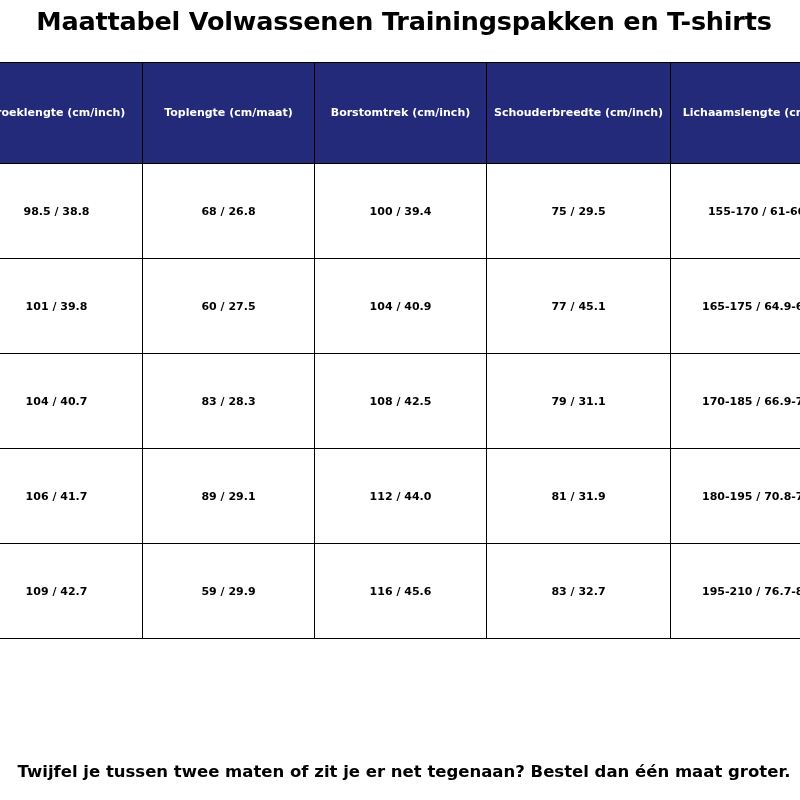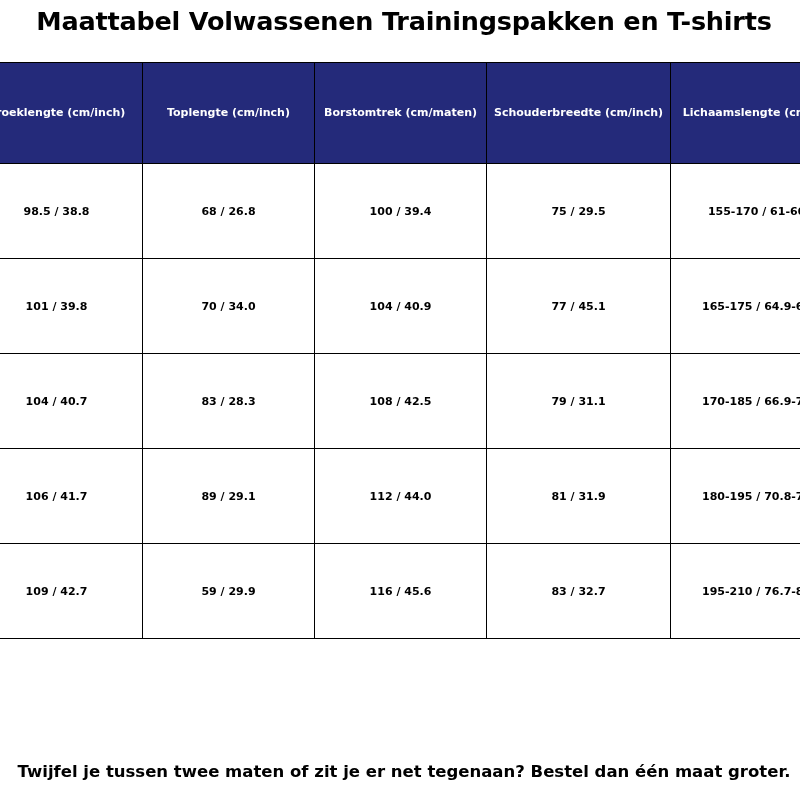--- a/index.html
+++ b/index.html
@@ -104,37 +104,37 @@
       <colgroup>
         <col class="c0">
           <col class="c1">
           <col class="c2">
           <col class="c3">
           <col class="c4">
       </colgroup>
       <thead>
         <tr>
           <th>Broeklengte (cm/inch)</th>
-          <th>Toplengte (cm/inch)</th>
-          <th>Borstomtrek (cm/maten)</th>
+          <th>Toplengte (cm/maat)</th>
+          <th>Borstomtrek (cm/inch)</th>
           <th>Schouderbreedte (cm/inch)</th>
           <th>Lichaamslengte (cm/inch)</th>
         </tr>
       </thead>
       <tbody>
         <tr>
           <td>98.5 / 38.8</td>
           <td>68 / 26.8</td>
           <td>100 / 39.4</td>
           <td>75 / 29.5</td>
           <td>155-170 / 61-66.9</td>
         </tr>
         <tr>
           <td>101 / 39.8</td>
-          <td>70 / 34.0</td>
+          <td>60 / 27.5</td>
           <td>104 / 40.9</td>
           <td>77 / 45.1</td>
           <td>165-175 / 64.9-68.9</td>
         </tr>
         <tr>
           <td>104 / 40.7</td>
           <td>83 / 28.3</td>
           <td>108 / 42.5</td>
           <td>79 / 31.1</td>
           <td>170-185 / 66.9-72.8</td>

